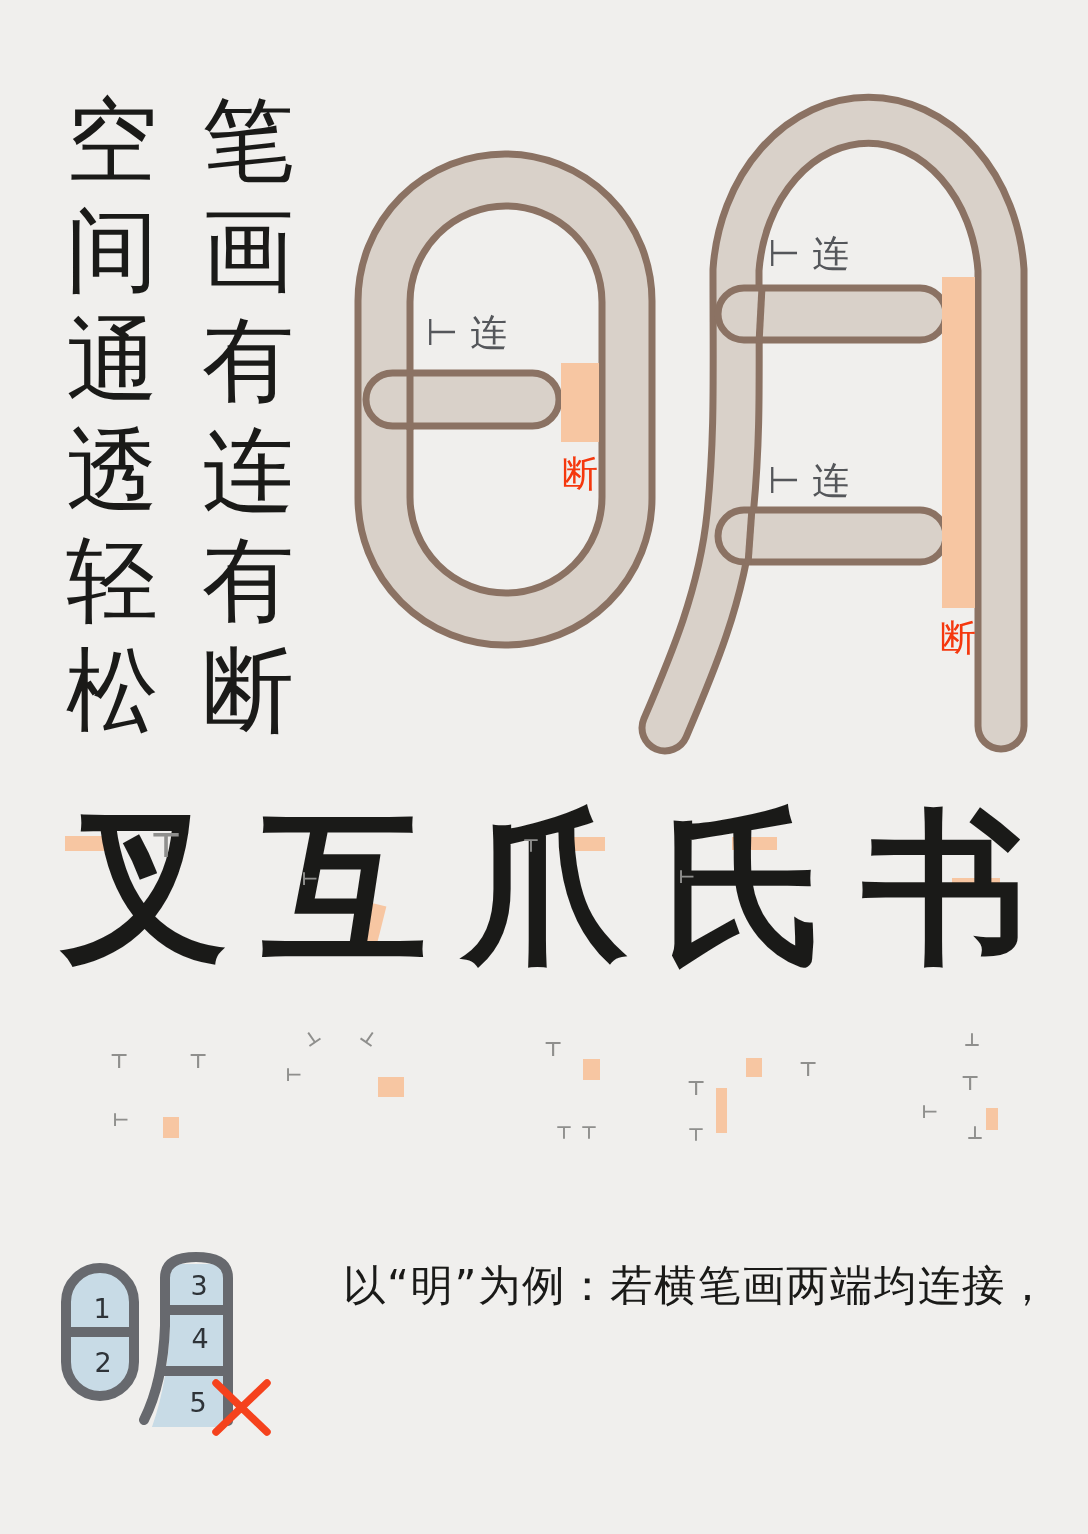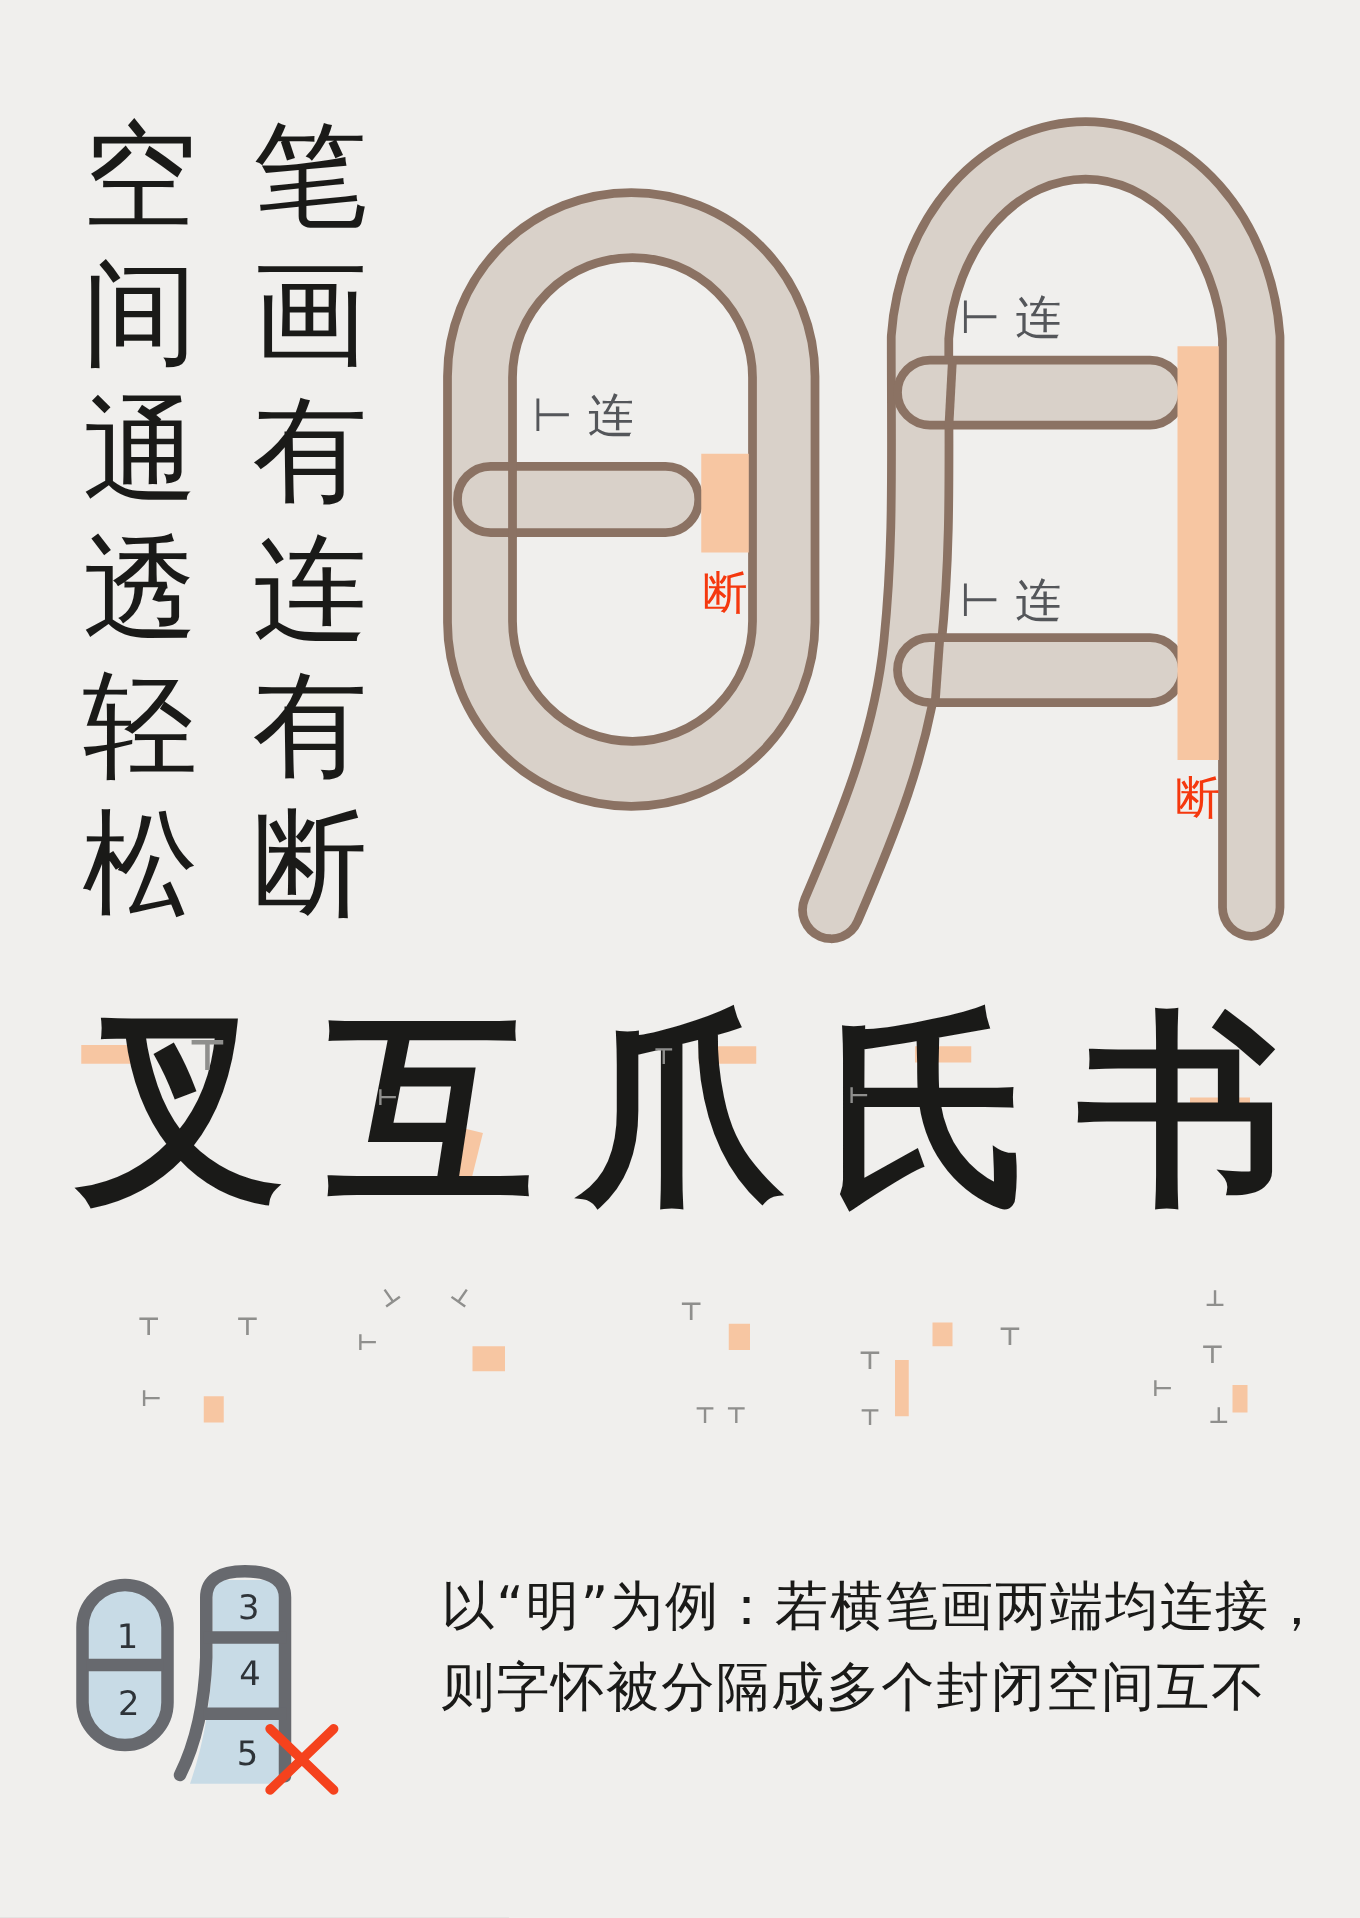--- a/index.html
+++ b/index.html
@@ -22,21 +22,21 @@
   .display-row{
     position:absolute; left:62px; white-space:nowrap;
     font-size:165px; line-height:165px; font-weight:bold;
     letter-spacing:35px; color:var(--ink);
   }
   .break-mark{position:absolute; background:var(--orange);}
   .join-mark{
     position:absolute; color:var(--mark-gray); font-weight:bold;
     transform:translate(-50%,-50%); line-height:1;
   }
-  .paragraph{position:absolute; left:353px; top:1253px; width:720px;}
+  .paragraph{position:absolute; left:343px; top:1253px; width:720px;}
   .pline{
     font-size:42.5px; line-height:65px; letter-spacing:1.5px;
     color:var(--ink); white-space:nowrap;
   }
   svg{position:absolute; left:0; top:0;}
   svg text{font-family:"DejaVu Sans", sans-serif;}
   .lian-label{fill:var(--label-gray); font-size:37px; letter-spacing:12px;}
   .duan-label{fill:var(--red); font-size:36px;}
   .digit{fill:var(--digit); font-size:27px; text-anchor:middle;}
   #breaks-layer{position:absolute;inset:0;z-index:1;}
@@ -146,16 +146,15 @@
       <div class="join-mark" style="left: 808px; top: 1069px; font-size: 20px; transform: translate(-50%, -50%);">⊤</div>
       <div class="join-mark" style="left: 696px; top: 1135px; font-size: 18px; transform: translate(-50%, -50%);">⊤</div>
       <div class="join-mark" style="left: 972px; top: 1040px; font-size: 18px; transform: translate(-50%, -50%);">⊥</div>
       <div class="join-mark" style="left: 970px; top: 1083px; font-size: 20px; transform: translate(-50%, -50%);">⊤</div>
       <div class="join-mark" style="left: 930px; top: 1112px; font-size: 18px; transform: translate(-50%, -50%);">⊢</div>
       <div class="join-mark" style="left: 975px; top: 1133px; font-size: 18px; transform: translate(-50%, -50%);">⊥</div>
     </div>
 
   <div class="paragraph">
     <div class="pline">以“明”为例：若横笔画两端均连接，</div>
-    <div class="pline">则字怀被分隔成多个封闭空间互不</div>
   </div>
 
 </div>
 
 </body></html>

